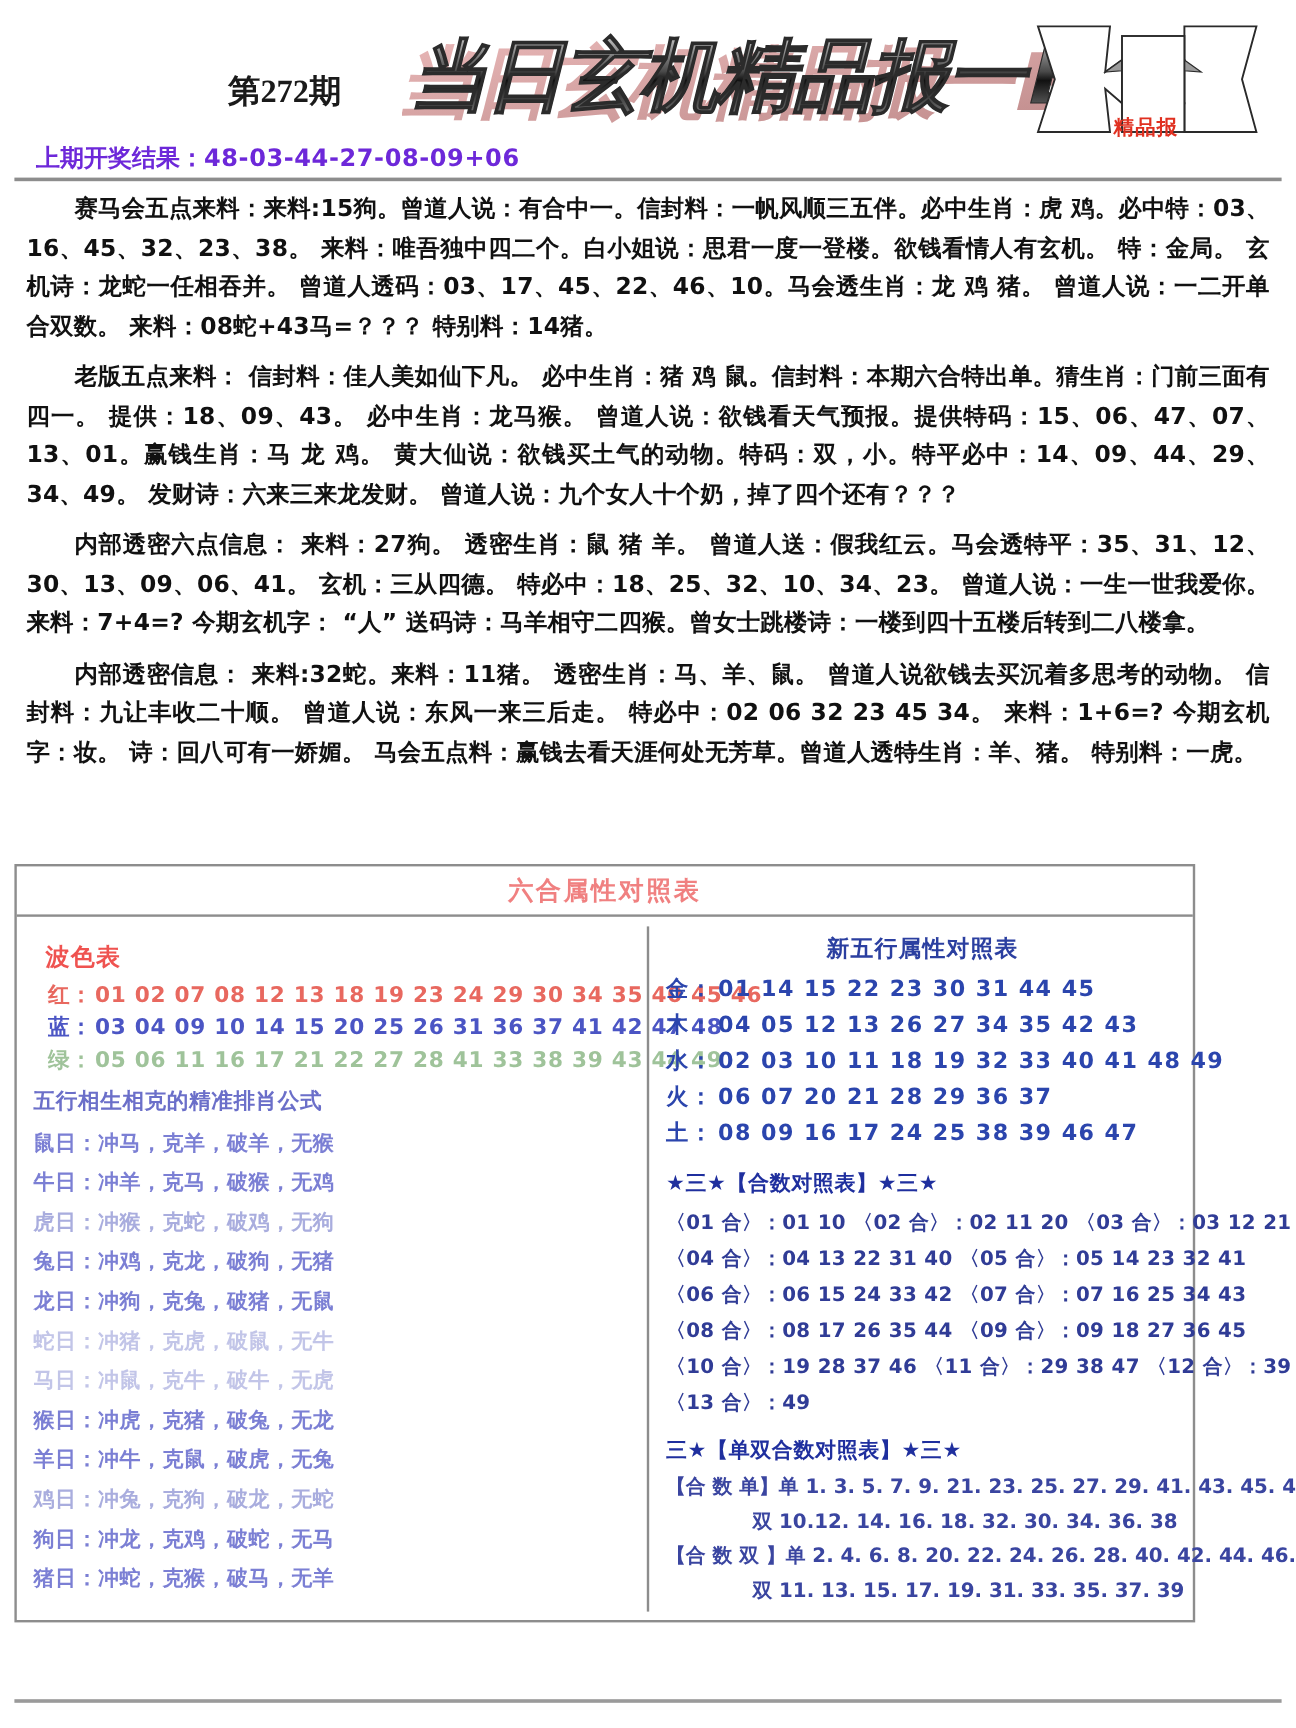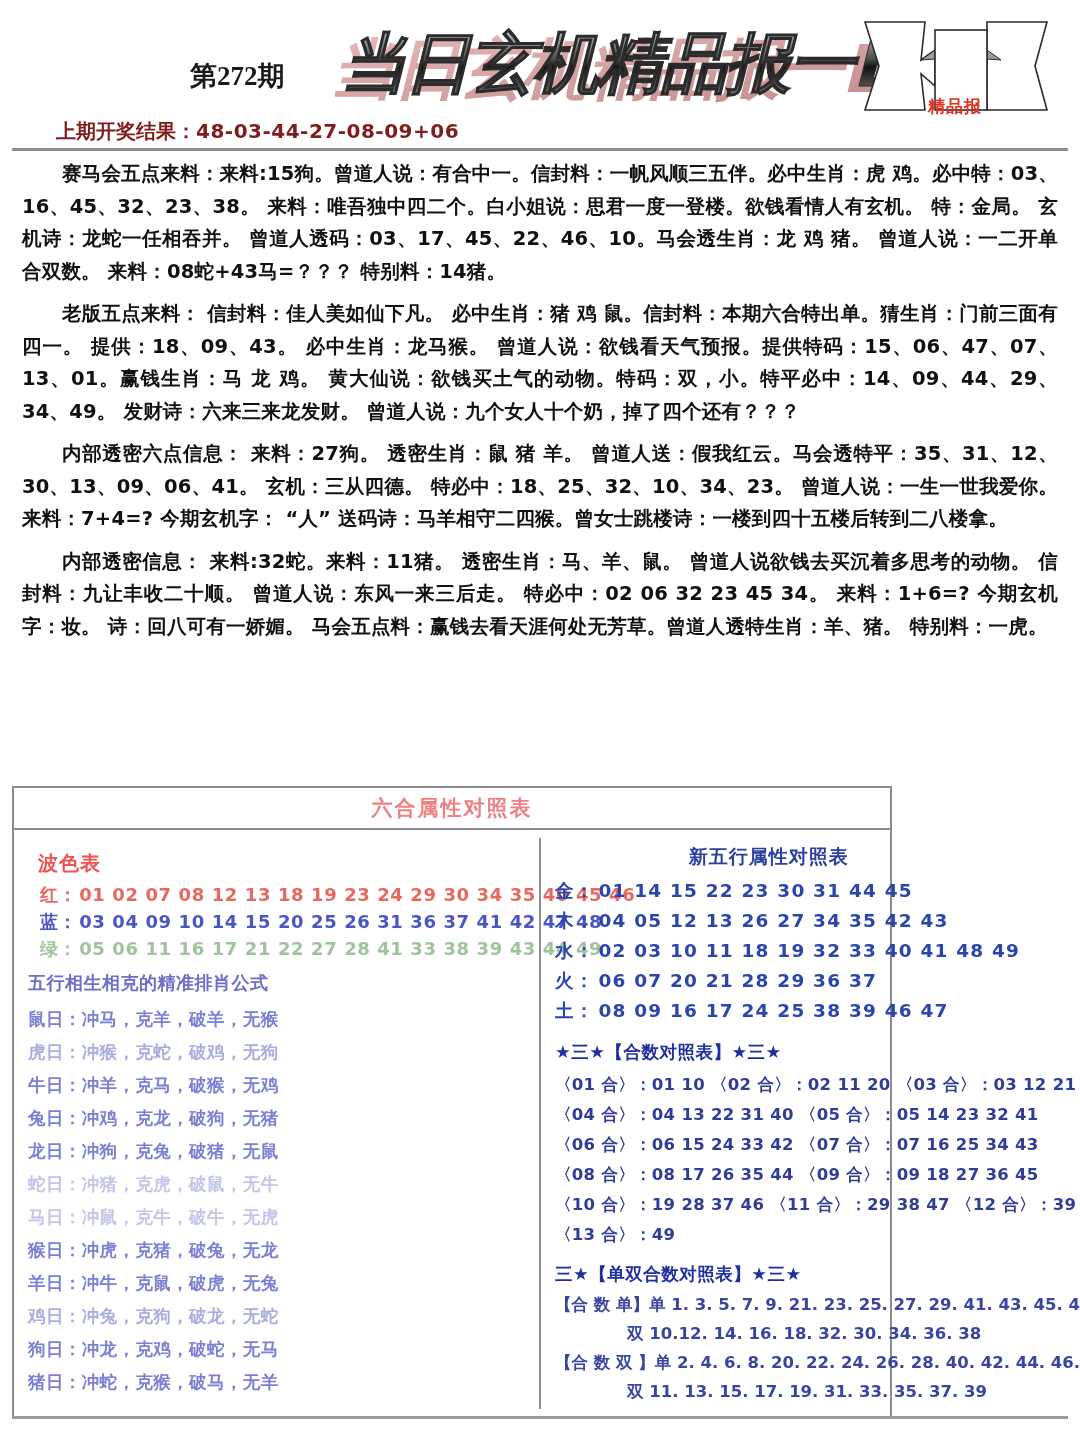--- a/index.html
+++ b/index.html
@@ -24,22 +24,22 @@
     position:absolute; left:335px; top:14px;
     width:720px; height:100px;
   }
   .banner svg{ display:block; }
   .ribbon-label{
     position:absolute; left:928px; top:95px;
     font-size:17px; font-weight:bold; color:#e03020;
     letter-spacing:1px;
   }
   .lastdraw{
-    position:absolute; left:56px; top:118px;
-    font-size:20px; font-weight:bold; color:#7f1d1d;
+    position:absolute; left:30px; top:118px;
+    font-size:20px; font-weight:bold; color:#6d28d9;
     white-space:nowrap;
   }
   .lastdraw .nums{ letter-spacing:0.5px; }
   .hrule{
     position:absolute; left:12px; top:148px; width:1056px; height:3px;
     background:#8d8d8d;
   }
 
   
   .article{
@@ -56,21 +56,21 @@
     text-justify:inter-character;
     margin:0 0 10px 0;
     text-indent:40px;
     font-family:"DejaVu Sans","Liberation Sans",sans-serif;
     letter-spacing:0.2px;
   }
   .para.nogap{ margin-bottom:0; }
 
   
   .tablewrap{
-    position:absolute; left:12px; top:786px; width:880px;
+    position:absolute; left:12px; top:720px; width:984px;
     border:2px solid #8d8d8d;
     box-sizing:border-box;
     background:#fff;
   }
   .tbl-title{
     height:40px; line-height:40px;
     text-align:center;
     border-bottom:2px solid #8d8d8d;
     color:#f08080; font-size:21px; font-weight:bold;
     letter-spacing:2px;
@@ -200,22 +200,22 @@
         <div class="bose-line blue-row">
           <span class="lbl">蓝：</span><span>03 04 09 10 14 15 20 25 26 31 36 37 41 42 47 48</span>
         </div>
         <div class="bose-line green-row">
           <span class="lbl">绿：</span><span>05 06 11 16 17 21 22 27 28 41 33 38 39 43 44 49</span>
         </div>
 
         <div class="formula-title">五行相生相克的精准排肖公式</div>
 
         <div class="zrow">鼠日：冲马，克羊，破羊，无猴</div>
+        <div class="zrow">牛日：冲羊，克马，破猴，无鸡</div>
         <div class="zrow faint">虎日：冲猴，克蛇，破鸡，无狗</div>
-        <div class="zrow">牛日：冲羊，克马，破猴，无鸡</div>
         <div class="zrow">兔日：冲鸡，克龙，破狗，无猪</div>
         <div class="zrow">龙日：冲狗，克兔，破猪，无鼠</div>
         <div class="zrow vfaint">蛇日：冲猪，克虎，破鼠，无牛</div>
         <div class="zrow vfaint">马日：冲鼠，克牛，破牛，无虎</div>
         <div class="zrow">猴日：冲虎，克猪，破兔，无龙</div>
         <div class="zrow">羊日：冲牛，克鼠，破虎，无兔</div>
         <div class="zrow faint">鸡日：冲兔，克狗，破龙，无蛇</div>
         <div class="zrow">狗日：冲龙，克鸡，破蛇，无马</div>
         <div class="zrow">猪日：冲蛇，克猴，破马，无羊</div>
       </div>

